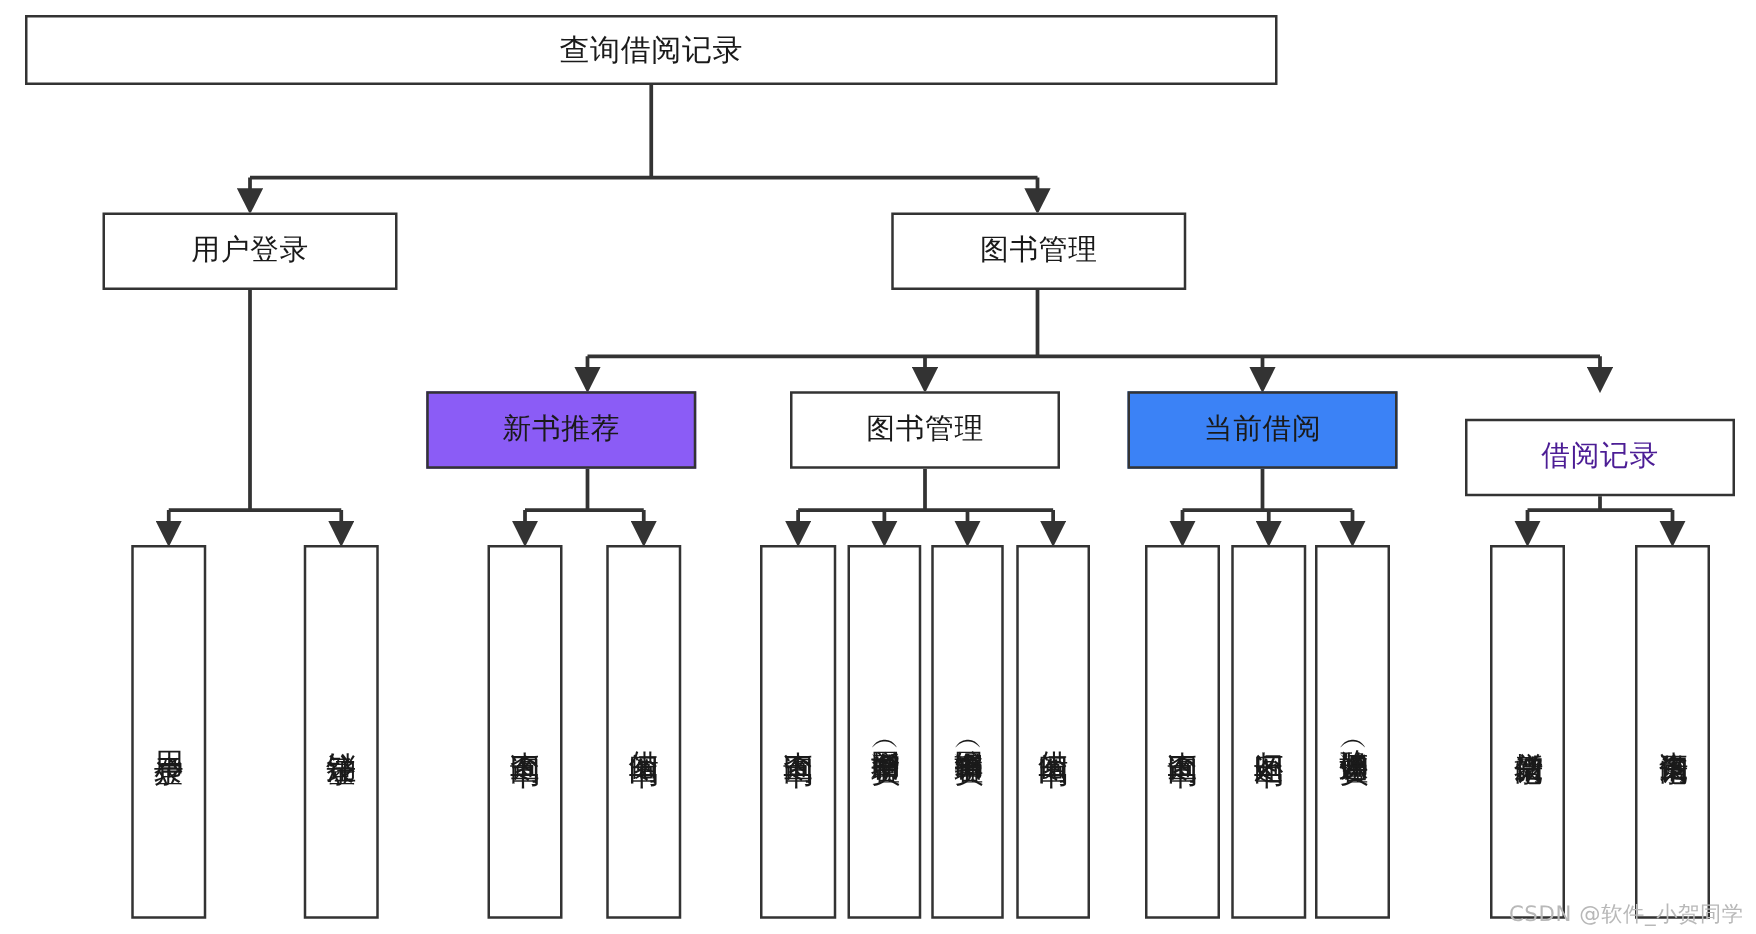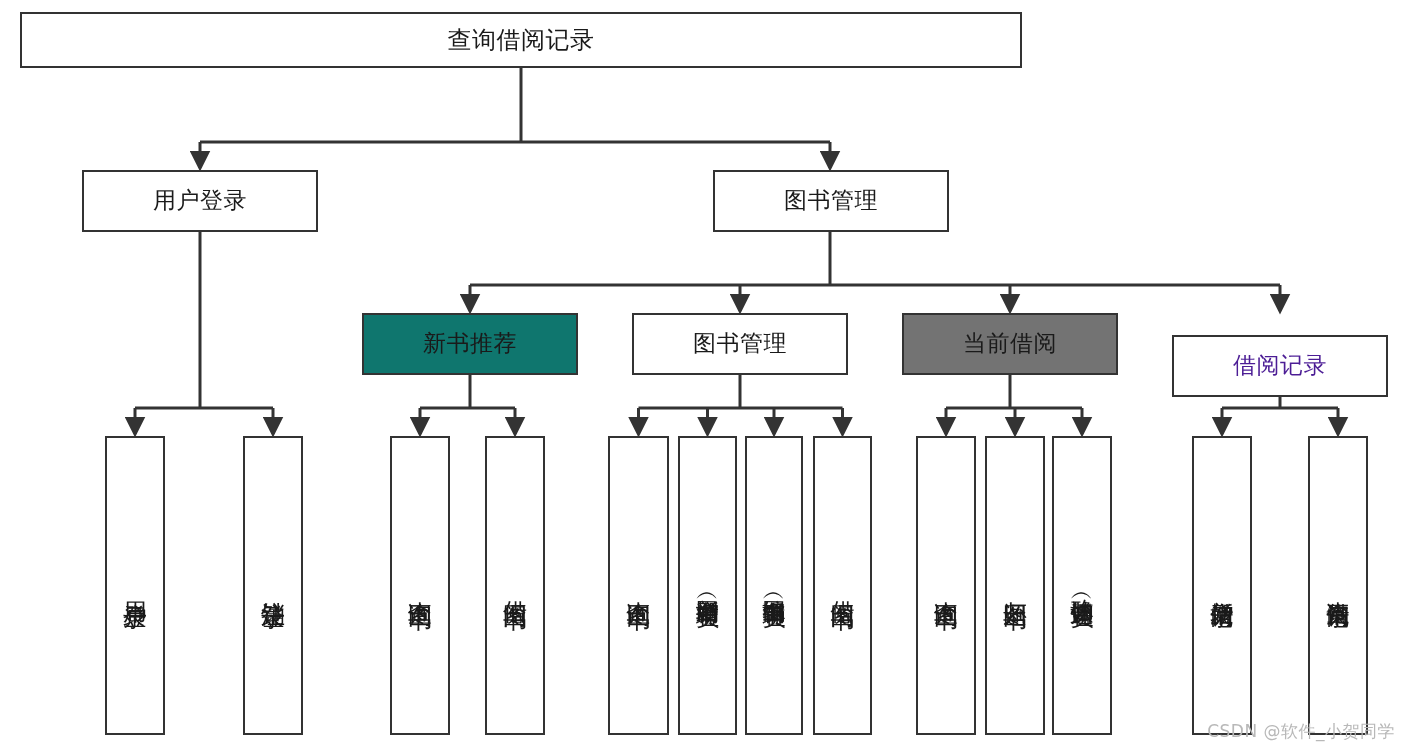--- a/index.html
+++ b/index.html
@@ -131,27 +131,27 @@
   <div id="node-layer">
       <div class="node horiz root tall" style="left: 20px; top: 12px; width: 1002px; height: 56px; border-color: rgb(51, 51, 51); background: rgb(255, 255, 255); color: rgb(26, 26, 26);">
         <span class="lbl">查询借阅记录</span>
       </div>
       <div class="node horiz" style="left: 82px; top: 170px; width: 236px; height: 62px; border-color: rgb(51, 51, 51); background: rgb(255, 255, 255); color: rgb(26, 26, 26);">
         <span class="lbl">用户登录</span>
       </div>
       <div class="node horiz" style="left: 713px; top: 170px; width: 236px; height: 62px; border-color: rgb(51, 51, 51); background: rgb(255, 255, 255); color: rgb(26, 26, 26);">
         <span class="lbl">图书管理</span>
       </div>
-      <div class="node horiz" style="left: 362px; top: 313px; width: 216px; height: 62px; border-color: rgb(51, 51, 51); background: #0f766e; color: rgb(26, 26, 26);">
+      <div class="node horiz" style="left: 341px; top: 313px; width: 216px; height: 62px; border-color: rgb(51, 51, 51); background: #8b5cf6; color: rgb(26, 26, 26);">
         <span class="lbl">新书推荐</span>
       </div>
       <div class="node horiz" style="left: 632px; top: 313px; width: 216px; height: 62px; border-color: rgb(51, 51, 51); background: rgb(255, 255, 255); color: rgb(26, 26, 26);">
         <span class="lbl">图书管理</span>
       </div>
-      <div class="node horiz" style="left: 902px; top: 313px; width: 216px; height: 62px; border-color: rgb(51, 51, 51); background: #737373; color: rgb(26, 26, 26);">
+      <div class="node horiz" style="left: 902px; top: 313px; width: 216px; height: 62px; border-color: rgb(51, 51, 51); background: #3b82f6; color: rgb(26, 26, 26);">
         <span class="lbl">当前借阅</span>
       </div>
       <div class="node horiz" style="left: 1172px; top: 315px; width: 216px; height: 62px; border-color: rgb(51, 51, 51); background: rgb(255, 255, 255); color: #4c1d95; margin-top: 20px;">
         <span class="lbl">借阅记录</span>
       </div>
       <div class="node vert" style="left: 105px; top: 436px; width: 60px; height: 299px; border-color: rgb(51, 51, 51); background: rgb(255, 255, 255); color: rgb(26, 26, 26);">
         <span class="lbl">用户登录</span>
       </div>
       <div class="node vert" style="left: 243px; top: 436px; width: 60px; height: 299px; border-color: rgb(51, 51, 51); background: rgb(255, 255, 255); color: rgb(26, 26, 26);">
         <span class="lbl">注销登录</span>

